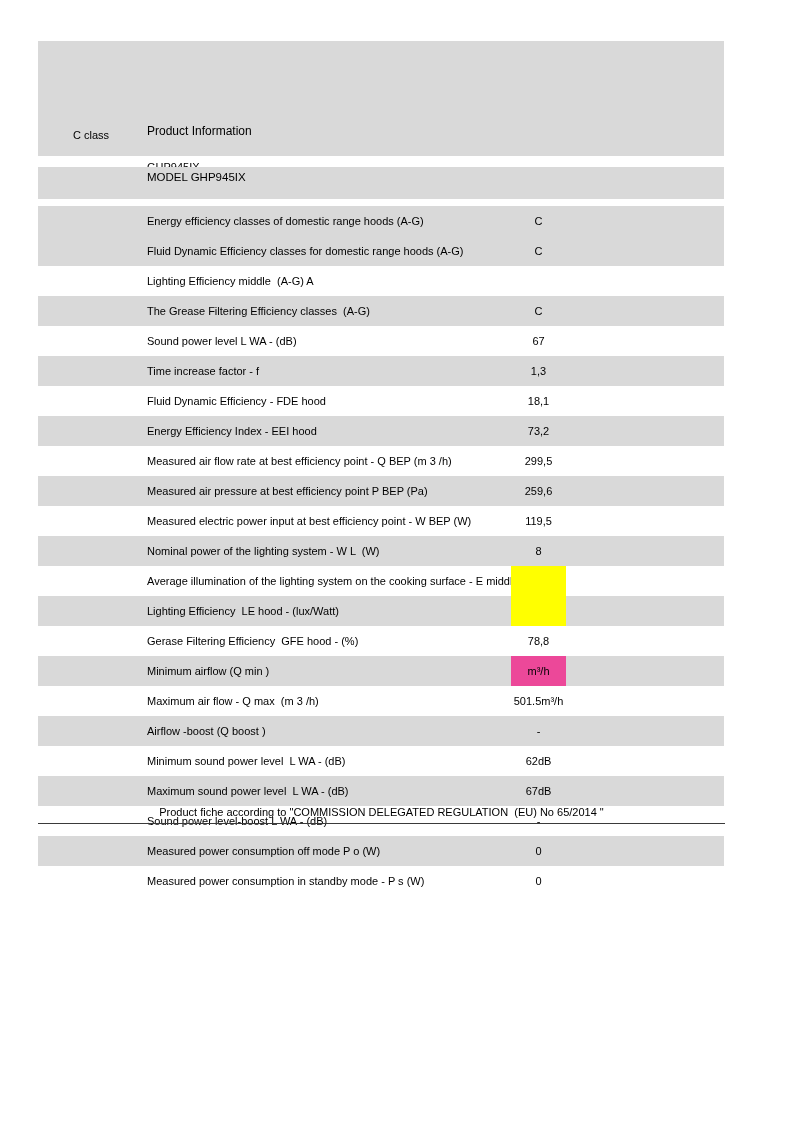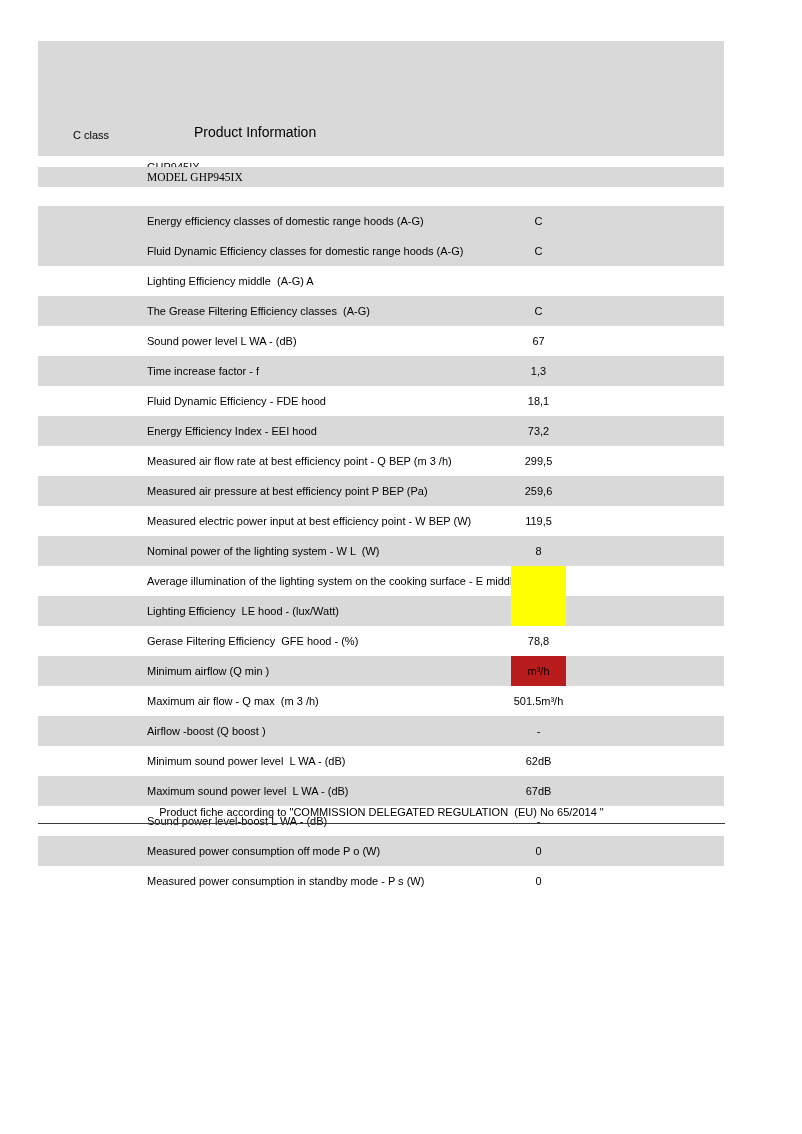--- a/index.html
+++ b/index.html
@@ -17,28 +17,27 @@
     color:#000;
   }
   .sheet{position:absolute;inset:0;overflow:hidden;}
 
   
   .top-block{
     position:absolute;left:38px;top:41px;width:686px;height:115px;
     background:var(--gray);
   }
   .c-class{position:absolute;left:35px;top:88px;font-size:11px;}
-  .prod-info{position:absolute;left:109px;top:83px;font-size:14px;margin-left:47px;}
+  .prod-info{position:absolute;left:109px;top:83px;font-size:12px;}
   .prod-model{position:absolute;left:109px;top:120px;font-size:11px;}
 
   
   .model-bar{
-    position:absolute;left:38px;top:167px;width:686px;height:20px;
+    position:absolute;left:38px;top:167px;width:686px;height:32px;
     background:var(--gray);
-    font-family:Liberation Serif, serif;
   }
   .model-bar span{
     display:block;margin-left:109px;line-height:20px;font-size:11.5px;
     white-space:pre;
   }
 
   
   .table{position:absolute;left:38px;top:206px;width:686px;}
   .row{position:relative;height:30px;}
   .row.gray{background:var(--gray);}
@@ -46,21 +45,21 @@
     position:absolute;left:109px;top:0;height:100%;
     display:flex;align-items:center;
     font-size:11px;white-space:pre;
   }
   .row-value{
     position:absolute;left:473px;top:0;width:55px;height:100%;
     display:flex;align-items:center;justify-content:center;
     font-size:11px;white-space:pre;
   }
   .row-value.yellow{background:var(--yellow);}
-  .row-value.white{background:#b91c1c;text-align:center;}
+  .row-value.white{background:#ec4899;text-align:center;}
 
   
   .footer-text{
     position:absolute;left:38px;top:806px;width:687px;
     text-align:center;font-size:11px;white-space:pre;
   }
   .footer-line{
     position:absolute;left:38px;top:823px;width:687px;height:1px;
     background:var(--rule);
   }

